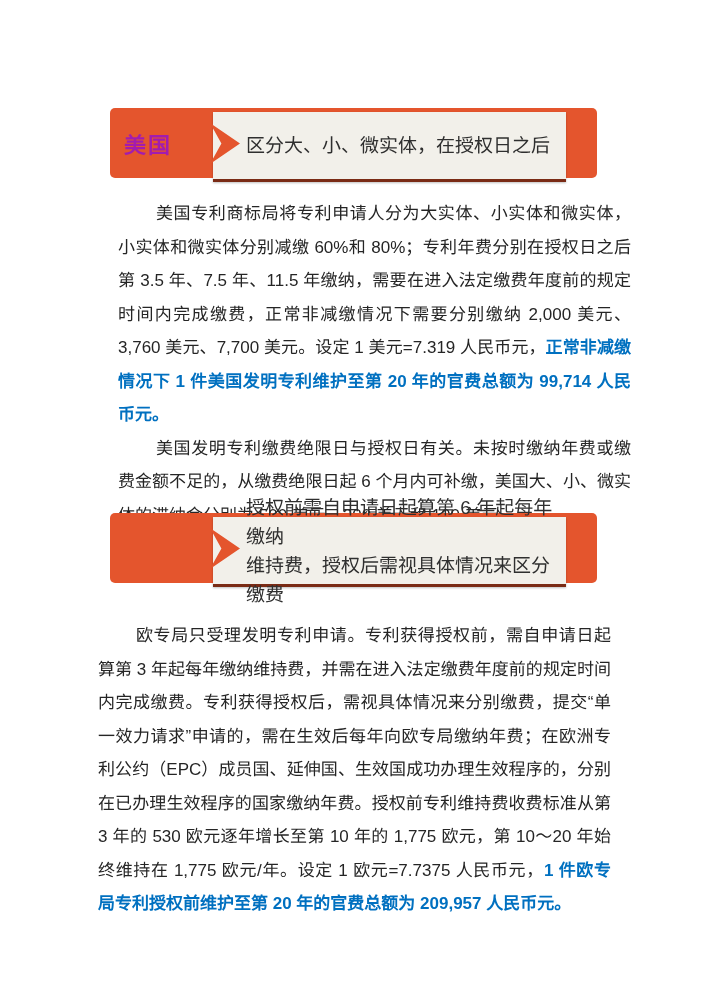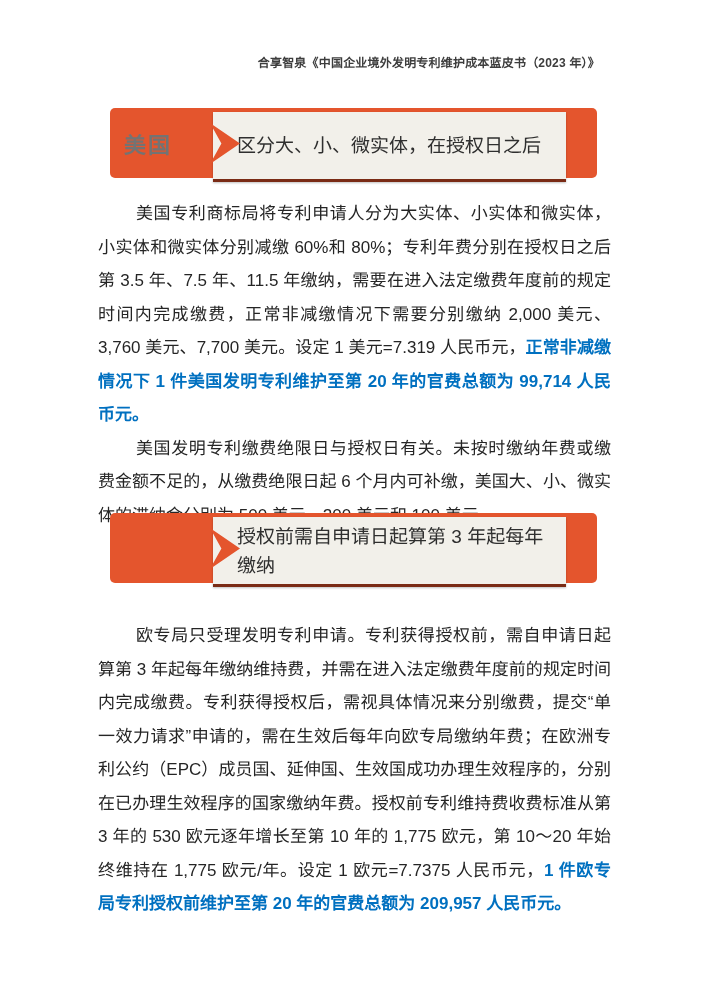--- a/index.html
+++ b/index.html
@@ -32,77 +32,77 @@
   .banner-us{top:108px;}
   .banner-epo{top:513px;}
   .banner-bg{
     position:absolute;left:0;top:0;right:0;height:70px;
     background:var(--accent-orange);
     border-radius:5px;
   }
   .banner-label{
     position:absolute;left:14px;top:0;height:70px;
     display:flex;align-items:center;
-    color:#737373;font-size:22px;font-weight:700;letter-spacing:2px;font-family:Liberation Serif, serif;
+    color:#a21caf;font-size:22px;font-weight:700;letter-spacing:2px;font-family:Liberation Serif, serif;
   }
   .banner-box{
     position:absolute;left:103px;right:31px;top:4px;bottom:0;
     background:var(--panel-beige);
     border-bottom:3px solid var(--panel-shadow);
     box-shadow:0 1px 2px rgba(0,0,0,0.25);
     display:flex;flex-direction:column;justify-content:center;
-    padding-left:24px;padding-right:6px;
+    padding-left:33px;padding-right:6px;
     font-size:19px;line-height:29px;color:#2F2F2F;
   }
   .banner-arrow{
     position:absolute;left:100px;top:15px;width:30px;height:41px;
     background:var(--accent-orange);
     clip-path:polygon(0 0,100% 50%,0 100%,38% 50%);
   }
   
   .text-block{
     position:absolute;left:98px;width:513px;
     font-size:17px;line-height:33.5px;
     color:var(--body-text);
     text-align:justify;
     text-justify:inter-ideograph;
   }
-  .text-block-us{top:197px;}
+  .text-block-us{top:197px;margin-left:20px;}
   .text-block-epo{top:619px;}
   .para{text-indent:38px;}
   .hl{
     color:var(--highlight-blue);
     font-weight:700;
   }
 </style>
 </head>
 <body>
 
 <div class="page">
 
-  <div class="doc-header">合享智泉《中国企业境外发明专利维护成本蓝皮书（2023 年）》</div>
 
   <div class="banner banner-us">
     <div class="banner-bg"></div>
     <div class="banner-label">美国</div>
     <div class="banner-box">
       <div>区分大、小、微实体，在授权日之后</div>
     </div>
     <div class="banner-arrow"></div>
   </div>
 
   <div class="text-block text-block-us">
     <p class="para"><span>美国专利商标局将专利申请人分为大实体、小实体和微实体，小实体和微实体分别减缴 60%和 80%；专利年费分别在授权日之后第 3.5 年、7.5 年、11.5 年缴纳，需要在进入法定缴费年度前的规定时间内完成缴费，正常非减缴情况下需要分别缴纳 2,000 美元、3,760 美元、7,700 美元。设定 1 美元=7.319 人民币元，</span><span class="hl">正常非减缴情况下 1 件美国发明专利维护至第 20 年的官费总额为 99,714 人民币元。</span></p>
     <p class="para">美国发明专利缴费绝限日与授权日有关。未按时缴纳年费或缴费金额不足的，从缴费绝限日起 6 个月内可补缴，美国大、小、微实体的滞纳金分别为 500 美元、200 美元和 100 美元。</p>
   </div>
 
   <div class="banner banner-epo">
     <div class="banner-bg"></div>
     <div class="banner-box">
-      <div>授权前需自申请日起算第 3 年起每年缴纳</div>
+      <div>授权前需自申请日起算第 6 年起每年缴纳</div>
+      <div>维持费，授权后需视具体情况来区分缴费</div>
     </div>
     <div class="banner-arrow"></div>
   </div>
 
   <div class="text-block text-block-epo">
     <p class="para"><span>欧专局只受理发明专利申请。专利获得授权前，需自申请日起算第 3 年起每年缴纳维持费，并需在进入法定缴费年度前的规定时间内完成缴费。专利获得授权后，需视具体情况来分别缴费，提交“单一效力请求”申请的，需在生效后每年向欧专局缴纳年费；在欧洲专利公约（EPC）成员国、延伸国、生效国成功办理生效程序的，分别在已办理生效程序的国家缴纳年费。授权前专利维持费收费标准从第 3 年的 530 欧元逐年增长至第 10 年的 1,775 欧元，第 10～20 年始终维持在 1,775 欧元/年。设定 1 欧元=7.7375 人民币元，</span><span class="hl">1 件欧专局专利授权前维护至第 20 年的官费总额为 209,957 人民币元。</span></p>
   </div>
 
 </div>
 

